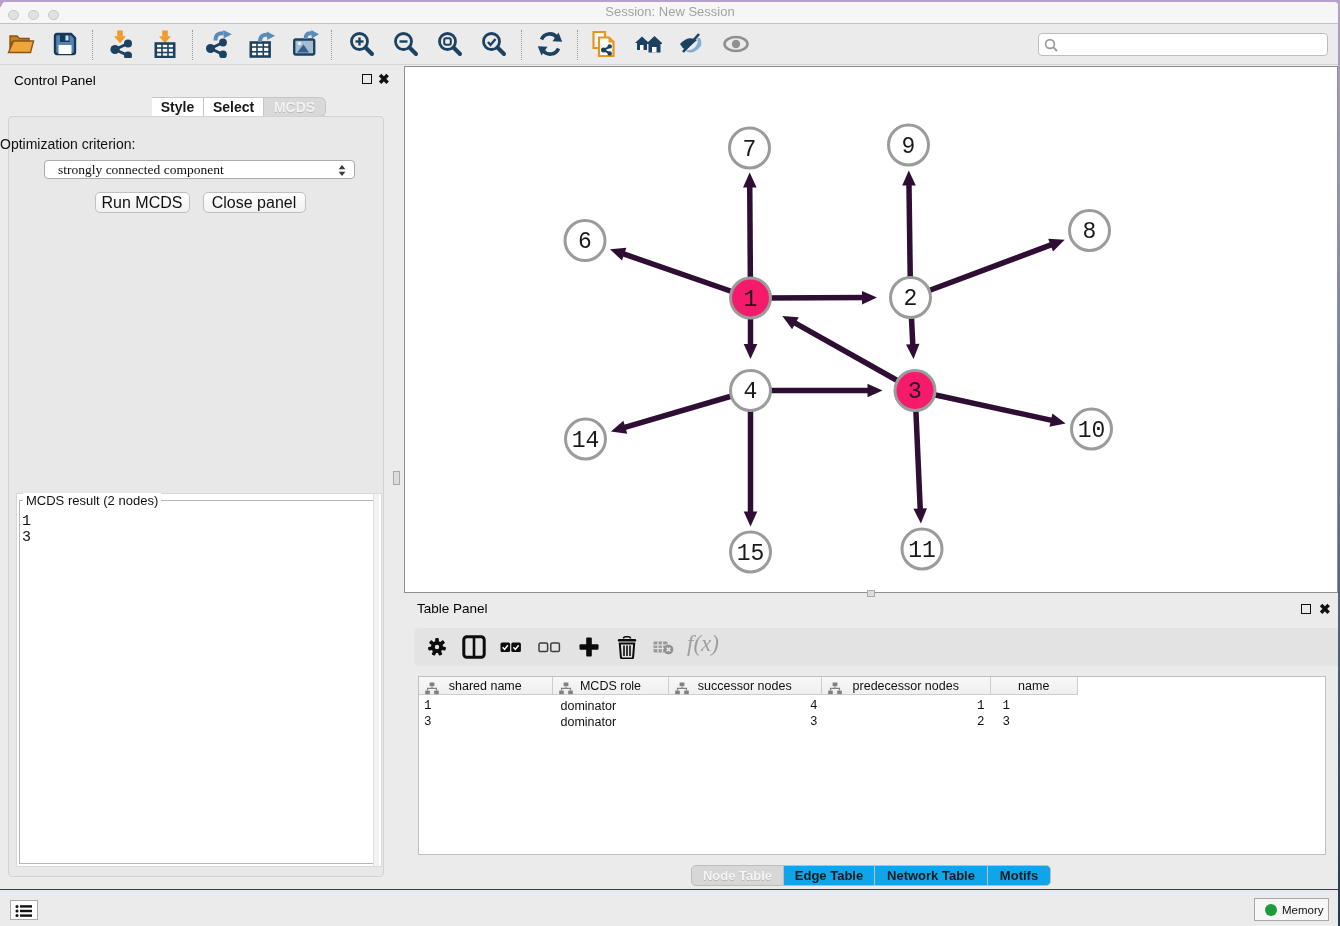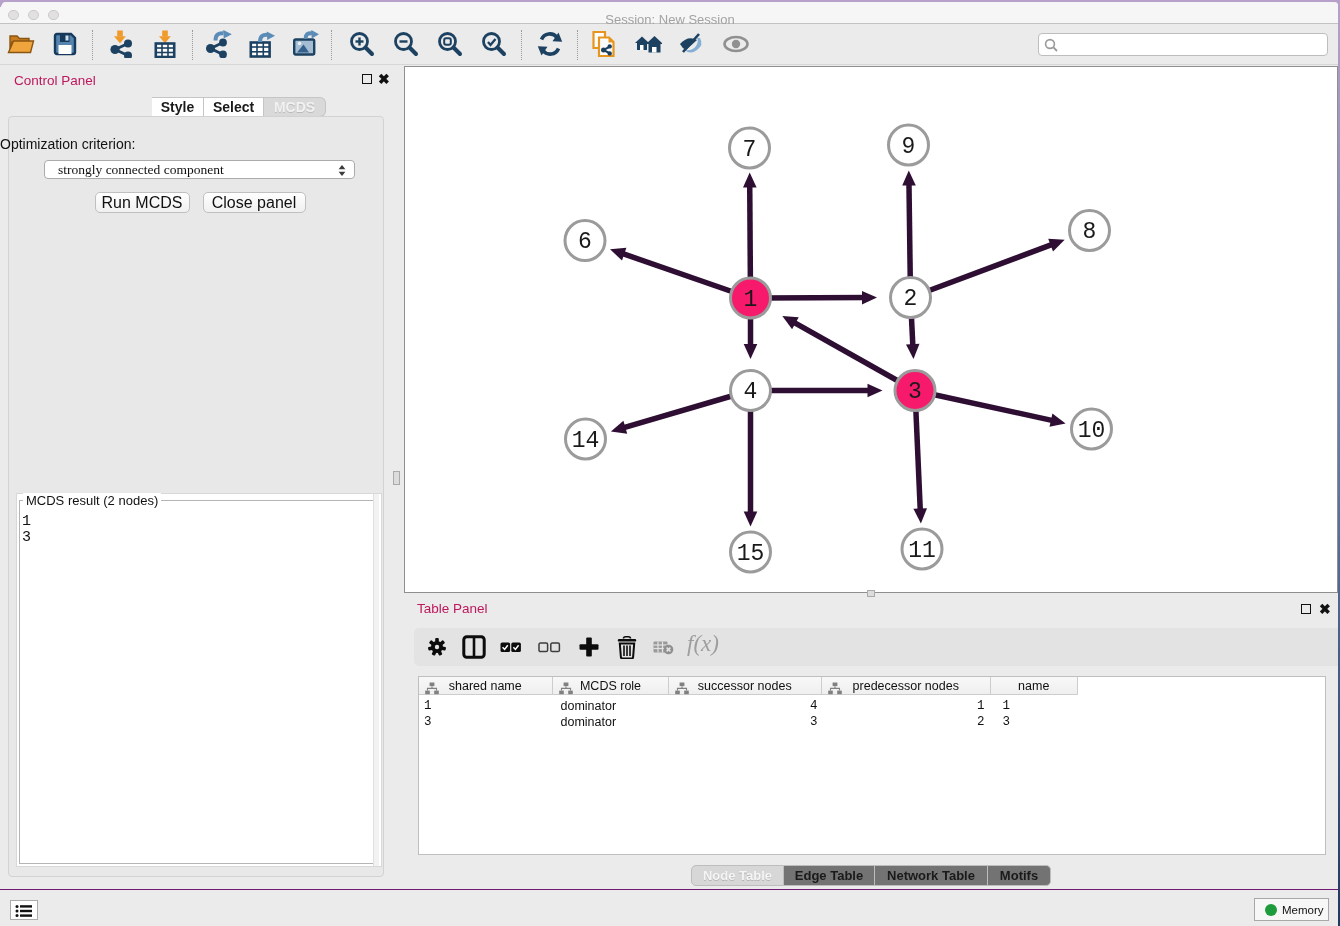--- a/index.html
+++ b/index.html
@@ -3,29 +3,29 @@
 <meta charset="utf-8">
 <style>
 * { margin:0; padding:0; box-sizing:border-box; }
 html,body { width:1340px; height:926px; overflow:hidden; }
 body { font-family:"Liberation Sans", sans-serif; background:#ebebeb; position:relative; }
 .abs { position:absolute; }
 
 #purple { left:0; top:0; width:1340px; height:2px; background:#b7a0c9; }
 #titlebar { left:0; top:2px; width:1340px; height:21.5px; background:#f6f6f6; border-bottom:1px solid #c3c3c3; border-radius:8px 8px 0 0; }
 .tl { position:absolute; top:7.5px; width:10.5px; height:10.5px; border-radius:50%; background:#e2e0e1; border:1px solid #cbc9ca; }
-#wtitle { position:absolute; top:10px; width:100%; text-align:center; font-size:13px; color:#a2a2a2; }
+#wtitle { position:absolute; top:2px; width:100%; text-align:center; font-size:13px; color:#a2a2a2; }
 #cornL { left:0; top:0; width:7px; height:7px; background:radial-gradient(circle at 7px 7px, rgba(183,160,201,0) 5.5px, #b7a0c9 6px); }
 #cornR { right:0; top:0; width:7px; height:7px; background:radial-gradient(circle at 0 7px, rgba(183,160,201,0) 5.5px, #b7a0c9 6px); }
 #toolbar { left:0; top:24.5px; width:1340px; height:40px; background:#ebebeb; border-bottom:1px solid #d6d6d6; }
 .tsep { position:absolute; top:5px; height:30px; width:0; border-left:1px dotted #9a9a9a; }
 #search { position:absolute; left:1038px; top:8px; width:290px; height:23px; background:#fff; border:1px solid #bdbdbd; border-radius:4px; }
 
 #cpanel { left:0; top:65px; width:392px; height:822px; background:#ebebeb; }
-.ptitle { font-size:13.5px; color:#be185d; }
+.ptitle { font-size:13.5px; color:#000000; }
 .maxbox { position:absolute; width:10px; height:10px; border:1.6px solid #111; }
 .xglyph { position:absolute; font-size:14px; font-weight:bold; color:#111; line-height:10px; }
 .tab { position:absolute; top:32px; height:19.5px; background:#fff; border:1px solid #c5c5c5; font-size:14px; font-weight:bold; color:#1a1a1a; text-align:center; line-height:18px; }
 #gbox { left:8px; top:51px; width:376px; height:761px; background:#e8e8e8; border:1px solid #d2d2d2; border-radius:4px; }
 #optlab { left:0; top:71px; width:392px; font-size:14px; color:#111; }
 #dropdown { left:44px; top:95px; width:311px; height:19px; background:#fff; border:1px solid #ababab; border-radius:4px; font-size:13.5px; color:#111; line-height:17px; padding-left:13px;font-family:Liberation Serif, serif; }
 .btn { position:absolute; top:127px; height:20.5px; background:linear-gradient(#ffffff,#f0f0f0); border:1px solid #c0c0c0; border-radius:5px; font-size:16px; color:#111; text-align:center; line-height:19px; }
 #resultbox { left:16px; top:428px; width:366px; height:374px; background:#fff; border:1px solid #d8d8d8; }
 #fs { left:19px; top:435px; width:360px; height:364px; border:1px solid #b5b5b5; }
 #fslegend { left:23px; top:428px; background:#fff; padding:0 3px; font-size:13px; color:#111; }
@@ -38,21 +38,21 @@
 
 #netwin { left:404px; top:65.5px; width:934px; height:527px; background:#fff; border:1px solid #8f8f8f; }
 #nettitle { position:absolute; left:0; top:0; width:100%; height:22px; background:linear-gradient(#f7f7f7,#dfdfdf); border-bottom:1px solid #ababab; }
 #netname { position:absolute; top:4.5px; width:100%; text-align:center; font-size:12px; font-weight:bold; color:#222; letter-spacing:0.2px; }
 
 #tpanel { left:404px; top:600px; width:936px; height:287px; background:#ebebeb; }
 #tbox { position:absolute; left:13.5px; top:75.5px; width:908px; height:179px; background:#fff; border:1px solid #bfbfbf; }
 .hcell { position:absolute; top:0; height:18.5px; background:linear-gradient(#f8f8f8,#efefef); border-right:1px solid #cdcdcd; border-bottom:1px solid #cdcdcd; font-size:12.5px; color:#111; text-align:center; line-height:18px; }
 .mono { font-family:"Liberation Mono", monospace; }
 .trow { position:absolute; font-size:12.5px; color:#111; height:16px; line-height:16px; }
-.btab { position:absolute; top:265px; height:21px; background:#737373; border:1px solid #bdbdbd; font-size:13px; font-weight:bold; color:#1a1a1a; text-align:center; line-height:20px; }
+.btab { position:absolute; top:265px; height:21px; background:#0ea5e9; border:1px solid #bdbdbd; font-size:13px; font-weight:bold; color:#1a1a1a; text-align:center; line-height:20px; }
 
 #statusbar { left:0; top:889px; width:1340px; height:37px; background:#ebebeb; border-top:1px solid #701a75; }
 #listbtn { position:absolute; left:10px; top:10px; width:28px; height:20px; background:#fdfdfd; border:1px solid #ababab; }
 #membtn { position:absolute; left:1254px; top:8px; width:75px; height:23px; background:#f7f7f7; border:1px solid #a8a8a8; font-size:11.5px; color:#111; }
 #redge { right:0; top:0; width:2px; height:926px; background:linear-gradient(#b7a0c9, #6e86ae 40%, #1d3a60); }
 </style>
 </head>
 <body>
 <div class="abs" id="purple"></div>
 <div class="abs" id="titlebar">

